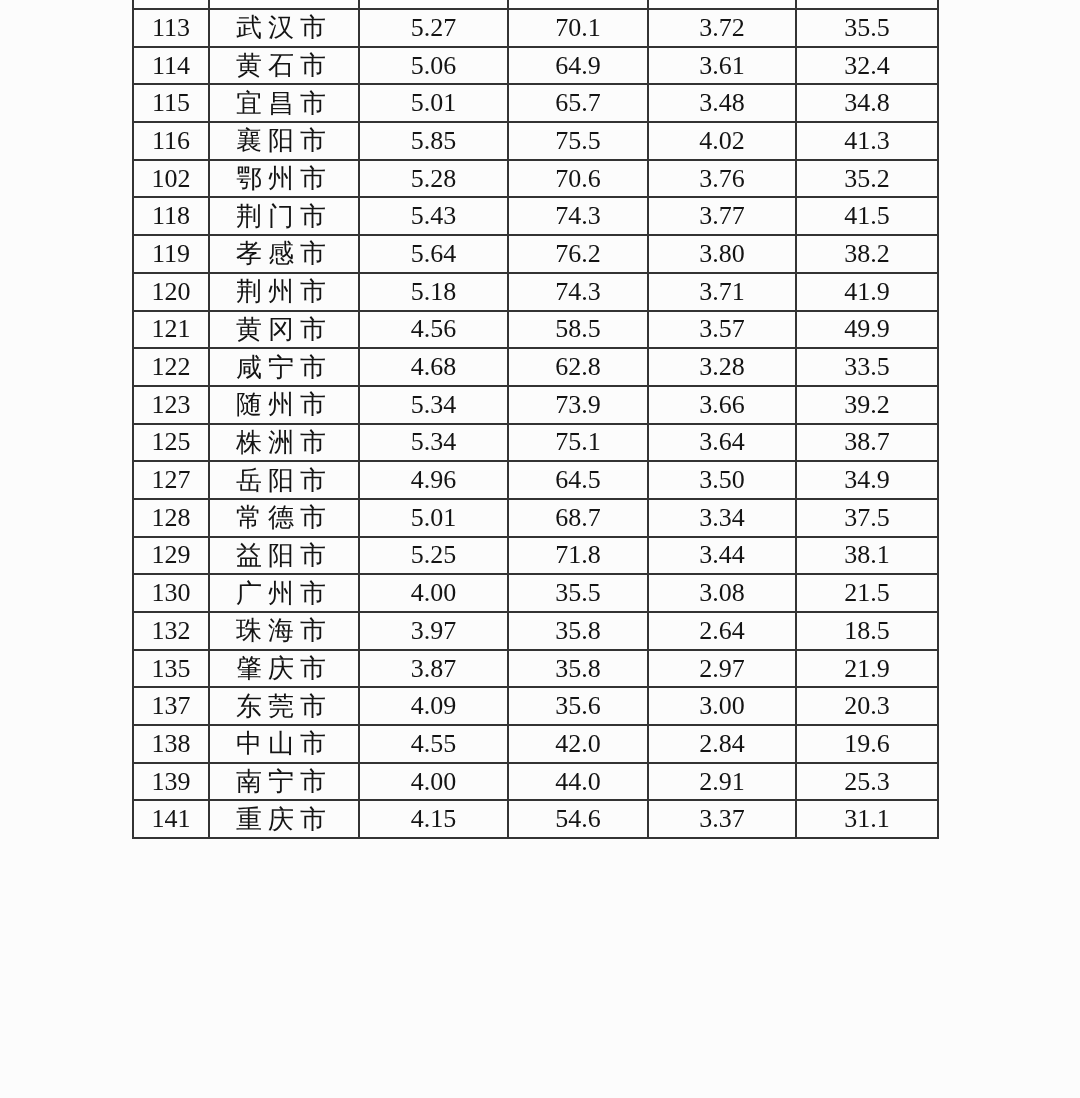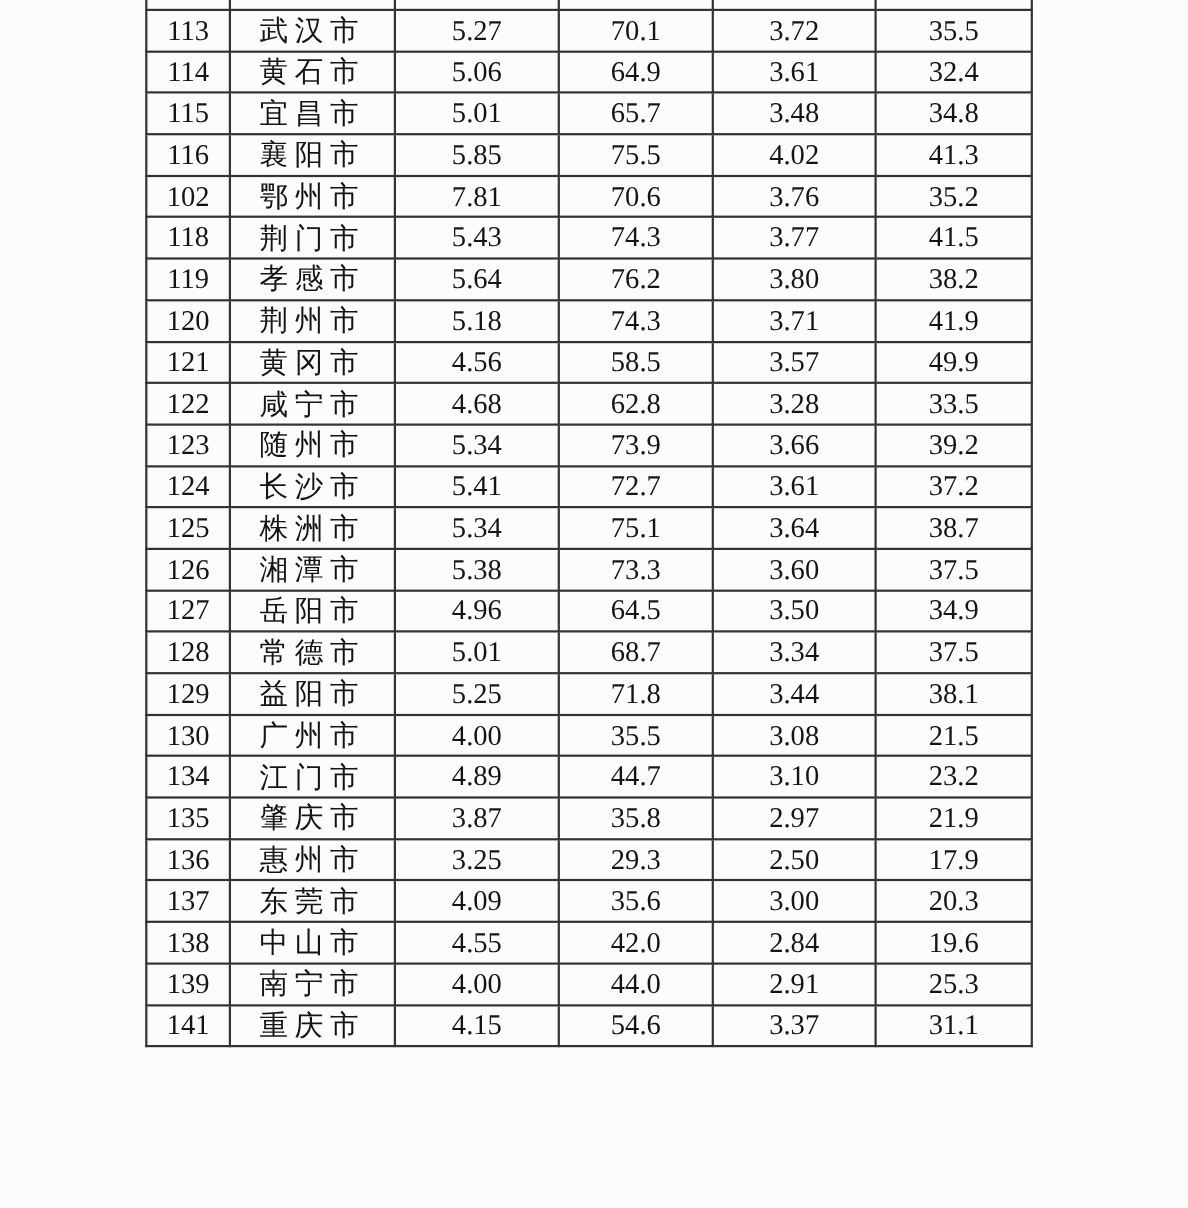--- a/index.html
+++ b/index.html
@@ -108,21 +108,21 @@
           <td>116</td>
           <td class="city">襄阳市</td>
           <td>5.85</td>
           <td>75.5</td>
           <td>4.02</td>
           <td>41.3</td>
         </tr>
         <tr class="data-row">
           <td>102</td>
           <td class="city">鄂州市</td>
-          <td>7.81</td>
+          <td>5.28</td>
           <td>70.6</td>
           <td>3.76</td>
           <td>35.2</td>
         </tr>
         <tr class="data-row">
           <td>118</td>
           <td class="city">荆门市</td>
           <td>5.43</td>
           <td>74.3</td>
           <td>3.77</td>
@@ -162,44 +162,28 @@
         </tr>
         <tr class="data-row">
           <td>123</td>
           <td class="city">随州市</td>
           <td>5.34</td>
           <td>73.9</td>
           <td>3.66</td>
           <td>39.2</td>
         </tr>
         <tr class="data-row">
-          <td>124</td>
-          <td class="city">长沙市</td>
-          <td>5.41</td>
-          <td>72.7</td>
-          <td>3.61</td>
-          <td>37.2</td>
-        </tr>
-        <tr class="data-row">
           <td>125</td>
           <td class="city">株洲市</td>
           <td>5.34</td>
           <td>75.1</td>
           <td>3.64</td>
           <td>38.7</td>
         </tr>
         <tr class="data-row">
-          <td>126</td>
-          <td class="city">湘潭市</td>
-          <td>5.38</td>
-          <td>73.3</td>
-          <td>3.60</td>
-          <td>37.5</td>
-        </tr>
-        <tr class="data-row">
           <td>127</td>
           <td class="city">岳阳市</td>
           <td>4.96</td>
           <td>64.5</td>
           <td>3.50</td>
           <td>34.9</td>
         </tr>
         <tr class="data-row">
           <td>128</td>
           <td class="city">常德市</td>
@@ -218,44 +202,36 @@
         </tr>
         <tr class="data-row">
           <td>130</td>
           <td class="city">广州市</td>
           <td>4.00</td>
           <td>35.5</td>
           <td>3.08</td>
           <td>21.5</td>
         </tr>
         <tr class="data-row">
-          <td>134</td>
-          <td class="city">江门市</td>
-          <td>4.89</td>
-          <td>44.7</td>
-          <td>3.10</td>
-          <td>23.2</td>
+          <td>132</td>
+          <td class="city">珠海市</td>
+          <td>3.97</td>
+          <td>35.8</td>
+          <td>2.64</td>
+          <td>18.5</td>
         </tr>
         <tr class="data-row">
           <td>135</td>
           <td class="city">肇庆市</td>
           <td>3.87</td>
           <td>35.8</td>
           <td>2.97</td>
           <td>21.9</td>
         </tr>
         <tr class="data-row">
-          <td>136</td>
-          <td class="city">惠州市</td>
-          <td>3.25</td>
-          <td>29.3</td>
-          <td>2.50</td>
-          <td>17.9</td>
-        </tr>
-        <tr class="data-row">
           <td>137</td>
           <td class="city">东莞市</td>
           <td>4.09</td>
           <td>35.6</td>
           <td>3.00</td>
           <td>20.3</td>
         </tr>
         <tr class="data-row">
           <td>138</td>
           <td class="city">中山市</td>

